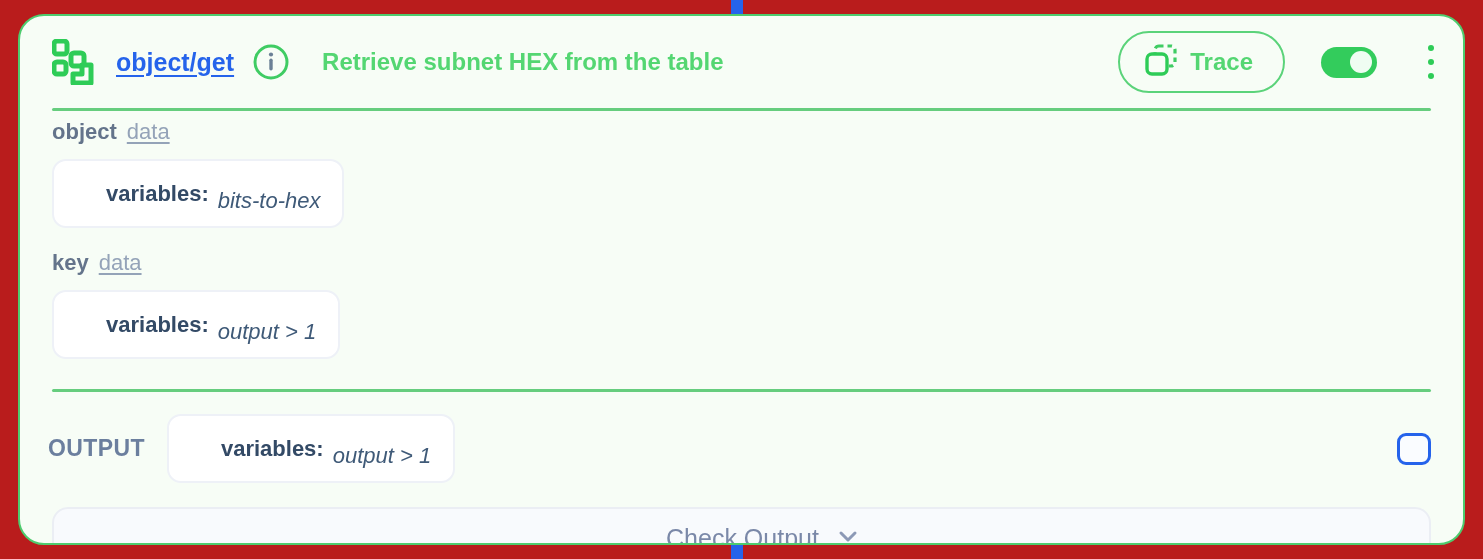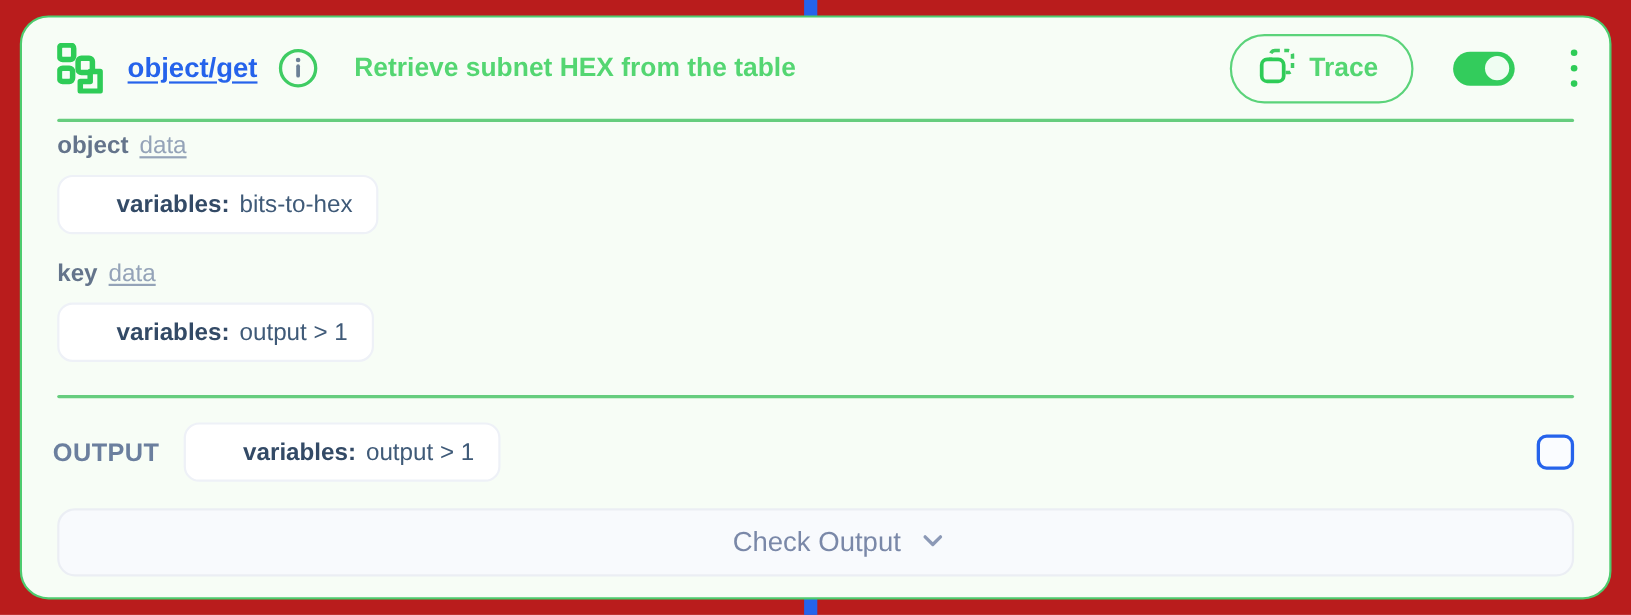--- a/index.html
+++ b/index.html
@@ -164,22 +164,24 @@
     padding: 12px 22px;
     font-size: 22px;
     cursor: pointer;
   }
   .var-pill .vkey {
     font-weight: bold;
     color: #334A66;
     margin-left: 30px;
   }
   .var-pill .vval {
+    font-style: italic;
     color: #3F5A78;
     white-space: nowrap;
+    margin-top: 15px;
   }
 
   .row-gap { height: 22px; }
 
   
   .output-row {
     display: flex;
     align-items: center;
     padding: 22px 32px 0 28px;
   }

